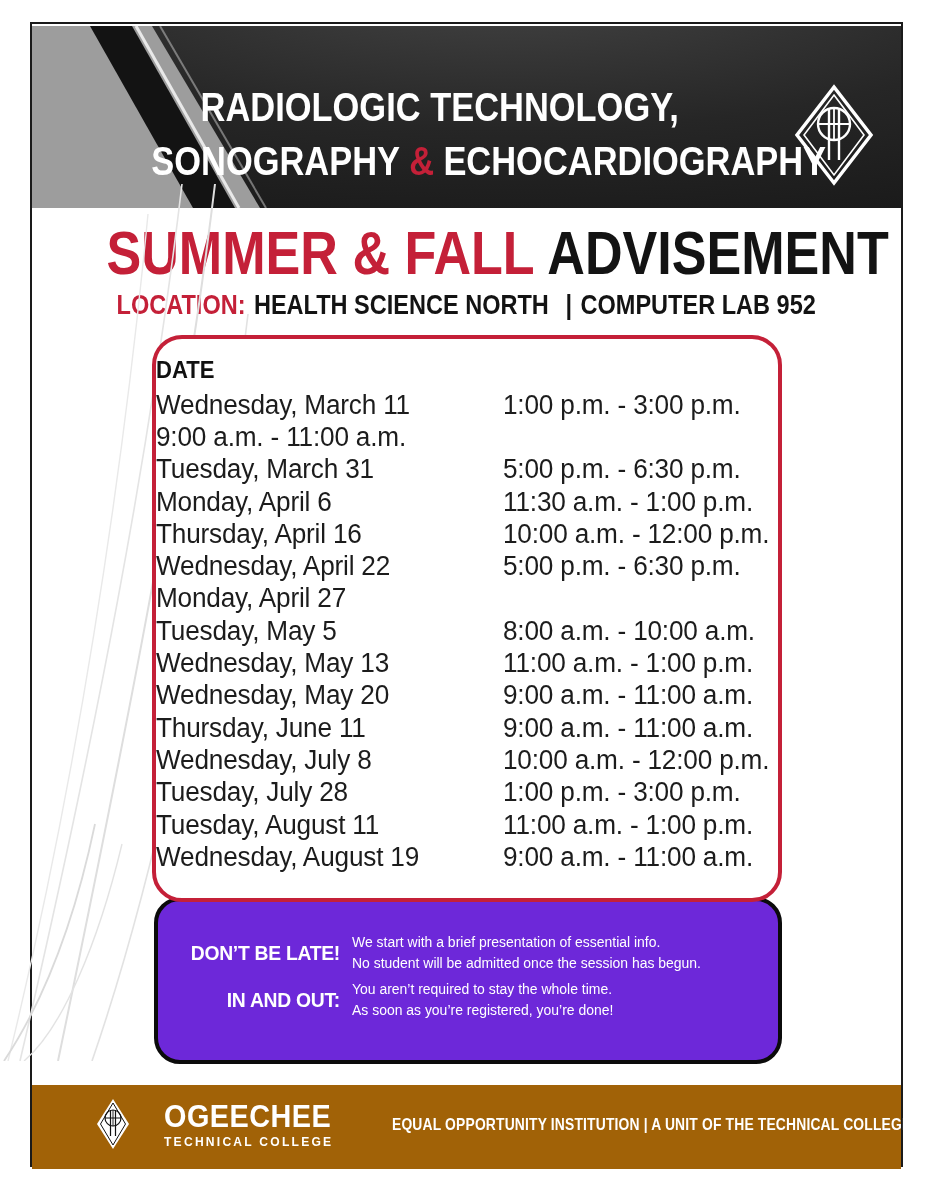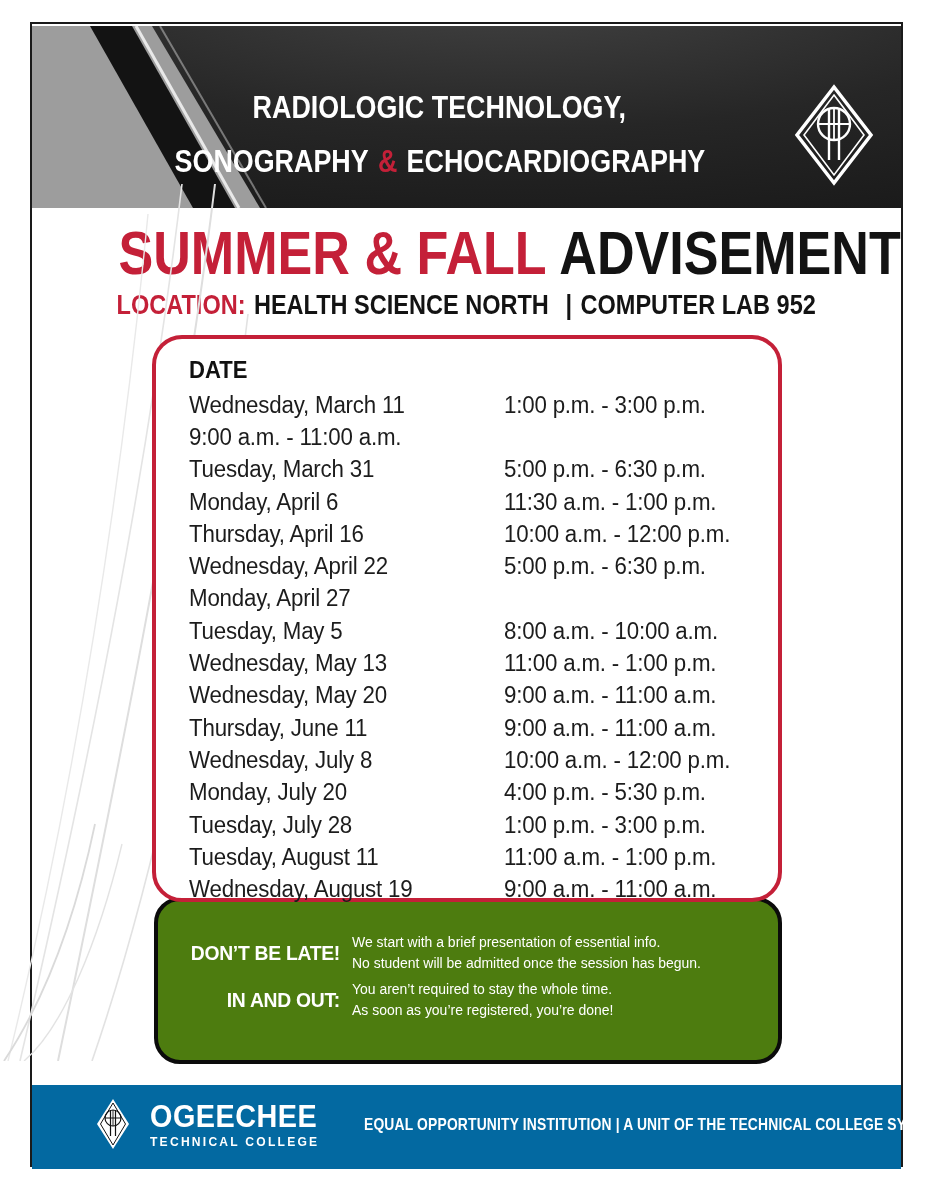--- a/index.html
+++ b/index.html
@@ -6,56 +6,56 @@
   .page{position:relative;width:927px;height:1200px;background:#ffffff;overflow:hidden;
         font-family:"Liberation Sans",sans-serif;color:#111;}
   .sheet{position:absolute;left:30px;top:22px;width:873px;height:1145px;
          border-left:2px solid #1a1a1a;border-right:2px solid #1a1a1a;border-top:2px solid #1a1a1a;
          box-sizing:border-box;}
   
   .band{position:absolute;left:0;top:2px;width:100%;height:182px;overflow:hidden;
         background:radial-gradient(130% 170% at 55% -25%, #454545 0%, #262626 48%, #141414 100%);}
   .band-stripes{position:absolute;left:0;top:0;}
   .band-title{position:absolute;left:55px;top:54px;width:705px;text-align:center;
-              color:#fff;font-weight:bold;font-size:32px;line-height:54px;white-space:nowrap;}
+              color:#fff;font-weight:bold;font-size:41px;line-height:54px;white-space:nowrap;}
   .sqz{display:inline-block;transform:scaleX(0.84);}
   .amp-red{color:#c42038;margin:0 11px;}
   .band-logo{position:absolute;right:26px;top:58px;}
   
-  .heading{position:absolute;left:12px;top:196px;width:100%;text-align:center;
+  .heading{position:absolute;left:0;top:196px;width:100%;text-align:center;
            font-size:62px;line-height:66px;font-weight:bold;white-space:nowrap;}
   .heading .red{color:#c42038;}
   .heading .blk{color:#131313;margin-left:15px;}
   .location{position:absolute;left:0;top:265px;width:100%;text-align:center;
             font-size:28px;line-height:32px;font-weight:bold;white-space:nowrap;}
   .location .red{color:#c42038;}
   .location .blk{color:#131313;margin-left:10px;}
   .pipe{padding:0 10px;}
   
   .card{position:absolute;left:120px;top:311px;width:630px;height:567px;background:#fff;
         border:4px solid #c42038;border-radius:30px;box-sizing:border-box;z-index:3;
         padding-top:12px;}
-  .s-head,.s-row{display:grid;grid-template-columns:315px 1fr;padding-left:33px;align-items:center;}
+  .s-head,.s-row{display:grid;grid-template-columns:315px 1fr;align-items:center;gap:32px;}
   .s-head{height:38px;font-size:24px;font-weight:bold;color:#111;}
-  .s-row{height:32.3px;font-size:23px;color:#1c1c1c;letter-spacing:-0.2px;}
+  .s-row{height:32.3px;font-size:27px;color:#1c1c1c;letter-spacing:-0.2px;}
   .s-row .cell{transform:scaleX(0.97);transform-origin:0 50%;display:inline-block;white-space:nowrap;}
   .s-head .cell{transform:scaleX(0.92);transform-origin:0 50%;display:inline-block;}
   
-  .notes{position:absolute;left:122px;top:873px;width:628px;height:167px;background:#4d7c0f;
+  .notes{position:absolute;left:122px;top:873px;width:628px;height:167px;background:#6d28d9;
          border:4px solid #0b0b0b;border-radius:26px;box-sizing:border-box;z-index:2;
          padding:30px 14px 0 14px;color:#fff;}
   .note-row{display:grid;grid-template-columns:168px 1fr;column-gap:12px;align-items:center;
             margin-bottom:5px;}
   .note-label{font-weight:bold;font-size:21px;line-height:21px;text-align:right;
               white-space:pre-line;letter-spacing:-0.3px;transform:scaleX(0.92);transform-origin:100% 50%;}
   .note-text{font-size:15.5px;line-height:21px;white-space:pre-line;
              transform:scaleX(0.9);transform-origin:0 50%;}
   
-  .footer{position:absolute;left:0;top:1061px;width:100%;height:84px;background:#0369a1;
-          display:flex;align-items:center;box-sizing:border-box;padding:0 0 6px 64px;gap:14px;color:#fff;}
+  .footer{position:absolute;left:0;top:1061px;width:100%;height:84px;background:#a16207;
+          display:flex;align-items:center;box-sizing:border-box;padding:0 0 6px 64px;gap:28px;color:#fff;}
   .f-logo{flex:0 0 auto;margin-right:6px;}
   .f-name-block{flex:0 0 auto;line-height:1;}
   .f-name{font-size:31px;font-weight:bold;letter-spacing:0.5px;transform:scaleX(0.93);transform-origin:0 50%;white-space:nowrap;}
   .f-sub{font-size:13px;font-weight:bold;letter-spacing:2.4px;margin-top:3px;transform:scaleX(0.93);transform-origin:0 50%;white-space:nowrap;}
   .f-info{font-size:16.5px;font-weight:bold;letter-spacing:0.2px;white-space:nowrap;
           transform:scaleX(0.84);transform-origin:0 50%;margin-left:18px;}
   
   .swoosh{position:absolute;left:0;top:184px;z-index:1;pointer-events:none;}
 </style>
 </head>
@@ -148,24 +148,20 @@
           <div><span class="cell">Wednesday, May 20</span></div>
           <div><span class="cell">9:00 a.m. - 11:00 a.m.</span></div>
         </div>
         <div class="s-row">
           <div><span class="cell">Thursday, June 11</span></div>
           <div><span class="cell">9:00 a.m. - 11:00 a.m.</span></div>
         </div>
         <div class="s-row">
           <div><span class="cell">Wednesday, July 8</span></div>
           <div><span class="cell">10:00 a.m. - 12:00 p.m.</span></div>
-        </div>
-        <div class="s-row">
-          <div><span class="cell">Monday, July 20</span></div>
-          <div><span class="cell">4:00 p.m. - 5:30 p.m.</span></div>
         </div>
         <div class="s-row">
           <div><span class="cell">Tuesday, July 28</span></div>
           <div><span class="cell">1:00 p.m. - 3:00 p.m.</span></div>
         </div>
         <div class="s-row">
           <div><span class="cell">Tuesday, August 11</span></div>
           <div><span class="cell">11:00 a.m. - 1:00 p.m.</span></div>
         </div>
         <div class="s-row">

